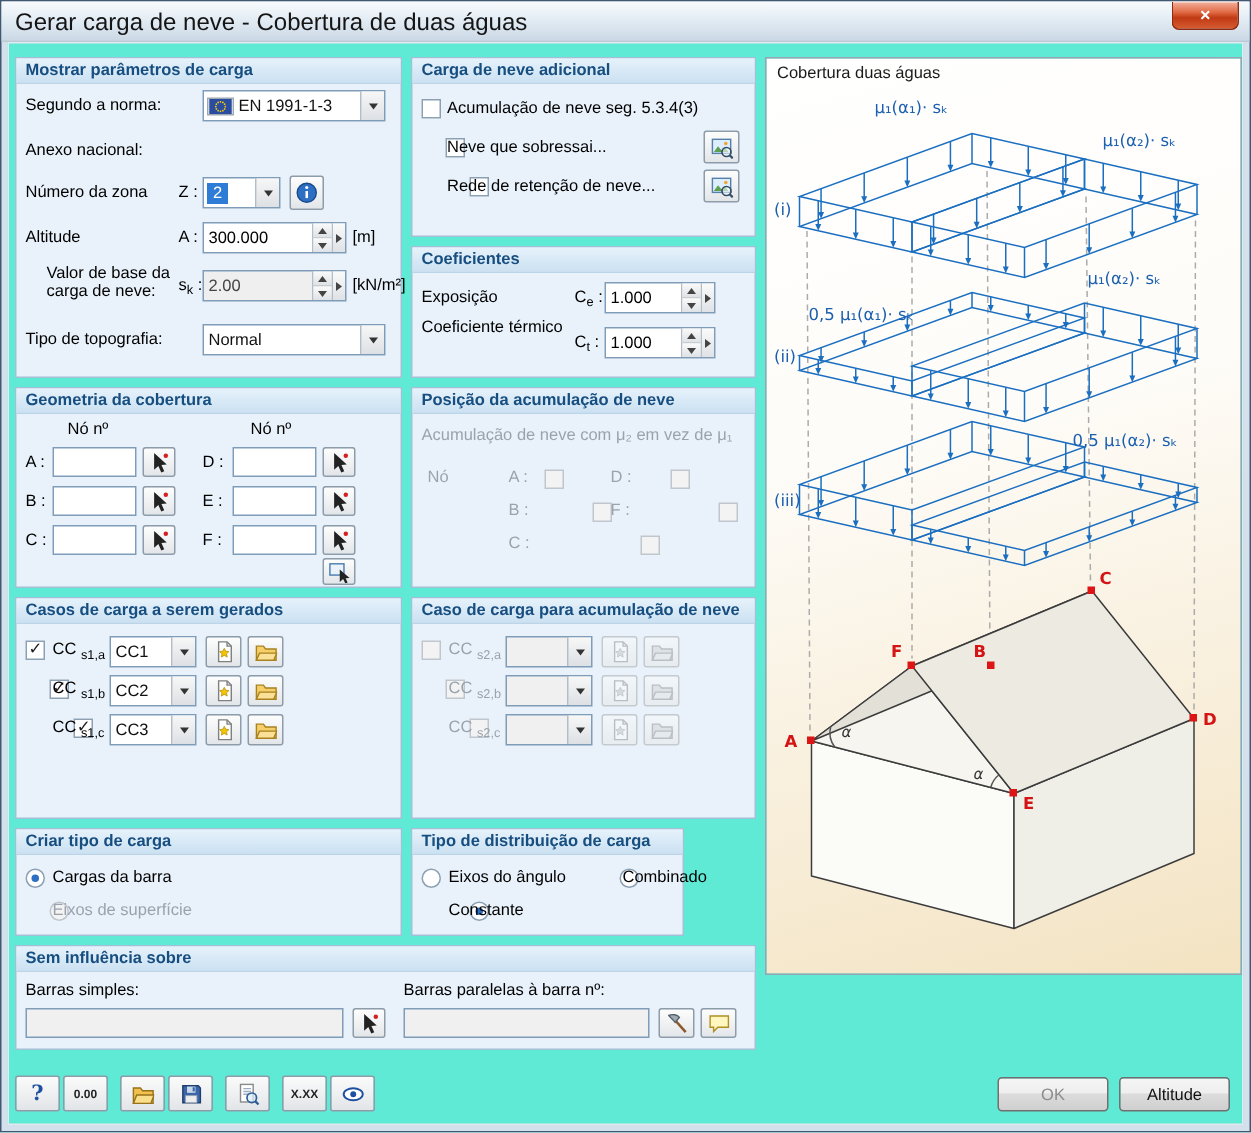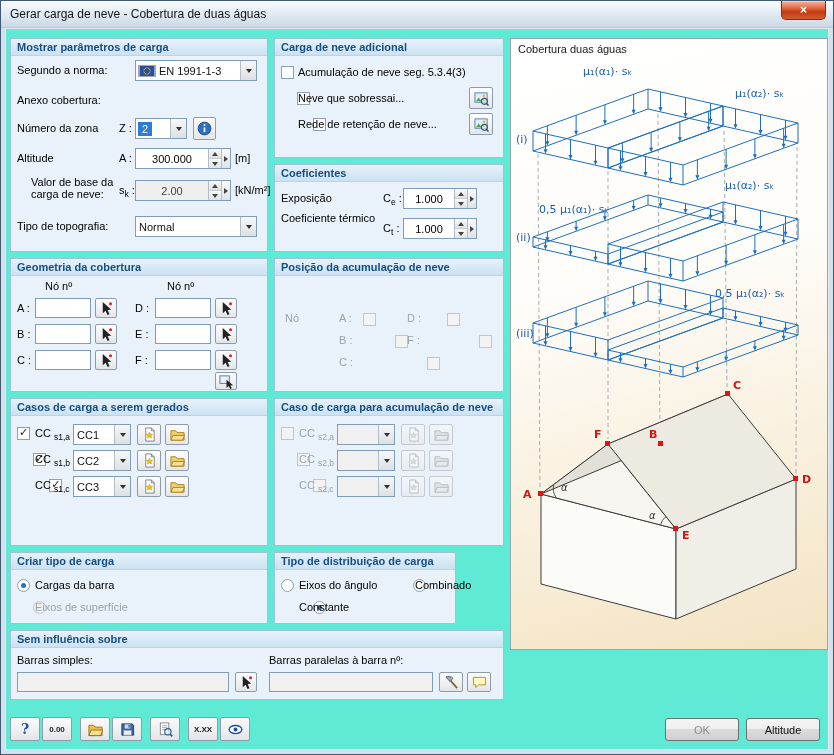--- a/index.html
+++ b/index.html
@@ -2,21 +2,21 @@
 <html><head>
 <meta charset="utf-8">
 <style>
   * { box-sizing: border-box; margin: 0; padding: 0; }
   html,body { width:834px; height:755px; }
   body { font-family:"Liberation Sans","DejaVu Sans",sans-serif; font-size:11px; color:#111; background:#fff; }
 
   .win { position:relative; width:834px; height:755px; background:#D4E0EC; border:1px solid #415870; }
   .titlebar { position:absolute; top:0; left:0; right:0; height:27px;
     background:linear-gradient(#F8FBFD,#DFE9F2 55%,#CBD8E5); border-bottom:1px solid #BCC9D6; }
-  .title { position:absolute; left:9px; top:6px; font-size:12px; color:#151515; }
+  .title { position:absolute; left:9px; top:6px; font-size:16px; color:#151515; }
   .closebtn { position:absolute; top:0; right:7px; width:45px; height:19px; cursor:default;
     background:linear-gradient(#F4B3A1,#E06A43 40%,#C13A14 60%,#D55B30);
     border:1px solid #8D2A0F; border-top:none; border-radius:0 0 5px 5px;
     color:#fff; font-weight:bold; font-size:12px; display:flex; align-items:center; justify-content:center;
     box-shadow:inset 0 1px 0 rgba(255,255,255,.45); }
   .client { position:absolute; left:4px; right:4px; top:27px; bottom:4px; background:#5eead4; border:1px solid #E3E9EF; }
 
   .sec { position:absolute; border:1px solid #A4C0D8; background:#E9F2FA; }
   .sec .hd { height:17px; padding:2px 6px; font-weight:bold; color:#174E80;
     background:linear-gradient(#E6F2FB,#CBE1F2); border-bottom:1px solid #BBD4E8; white-space:nowrap; overflow:hidden; }
@@ -35,21 +35,21 @@
   .combo .ctext.hl { background:#2E7CD6; color:#fff; flex:0 0 auto; padding:1px 4px; margin-left:2px; }
   .combo .cspace { flex:1; }
   .combo .cbtn { width:16px; align-self:stretch; border-left:1px solid #B3BDC7;
     background:linear-gradient(#F7F7F7,#DDE0E4); display:flex; align-items:center; justify-content:center; }
   .combo.dis { background:#F0F0F0; }
   .tri-dn { width:0; height:0; border:3.5px solid transparent; border-top:4px solid #333; margin-top:4px; }
   .combo.dis .tri-dn { border-top-color:#9AA. }
   .flag { width:18px; height:12px; margin-left:2px; flex:0 0 auto; border:1px solid #9DA8B2; }
 
   .spin { display:flex; height:21px; border:1px solid #7F9DB9; background:#fff; }
-  .spin .sp-in { flex:1; min-width:0; border:0; outline:none; background:transparent; font:11px "Liberation Sans",sans-serif; padding:2px 3px; text-align:center; }
+  .spin .sp-in { flex:1; min-width:0; border:0; outline:none; background:transparent; font:11px "Liberation Sans",sans-serif; padding:2px 3px; text-align:left; }
   .spin .ud { width:13px; display:flex; flex-direction:column; border-left:1px solid #B3BDC7; }
   .spin .ud i { flex:1; position:relative; background:linear-gradient(#FAFAFA,#DFE2E6); border-bottom:1px solid #C8CDD2; }
   .spin .ud i:last-child { border-bottom:none; }
   .spin .ud i.u::after { content:""; position:absolute; left:3px; top:3px; border:3px solid transparent; border-bottom:4px solid #444; border-top:none; }
   .spin .ud i.d::after { content:""; position:absolute; left:3px; top:3px; border:3px solid transparent; border-top:4px solid #444; border-bottom:none; }
   .spin .sd { width:9px; border-left:1px solid #B3BDC7; background:linear-gradient(#FAFAFA,#DFE2E6); display:flex; align-items:center; justify-content:center; }
   .spin .sd i { width:0; height:0; border:3px solid transparent; border-left:4px solid #444; margin-left:3px; }
   .spin.dis { background:#EFEFEF; }
   .spin.dis .sp-in { color:#444; }
 
@@ -179,21 +179,21 @@
                 <circle cx="5.7" cy="4.1" r="0.7"></circle>
                 <circle cx="7.1" cy="2.7" r="0.7"></circle>
               </g>
             </svg>
           <span class="ctext">EN 1991-1-3</span>
           <span class="cbtn">
               <i class="tri-dn"></i>
             </span>
         </div>
 
-        <span class="lab abs" style="left:6px;top:38px">Anexo cobertura:</span>
+        <span class="lab abs" style="left:6px;top:38px">Anexo nacional:</span>
 
         <span class="lab abs" style="left:6px;top:66px">Número da zona</span>
         <span class="lab abs" style="left:108px;top:66px">Z :</span>
         <div class="combo abs" style="left:124px;top:62px;width:52px">
           <span class="ctext hl">2</span>
           <span class="cspace"></span>
           <span class="cbtn">
               <i class="tri-dn"></i>
             </span>
         </div>
@@ -449,20 +449,21 @@
           <span class="sd">
               <i></i>
             </span>
         </div>
       </div>
     </div>
 
     <div class="sec" style="left:268px;top:229px;width:230px;height:134px">
       <div class="hd">Posição da acumulação de neve</div>
       <div class="bd" style="height:115px">
+        <span class="lab dis-t abs" style="left:6px;top:8px;width:218px;white-space:normal">Acumulação de neve com μ₂ em vez de μ₁</span>
         <span class="lab dis-t abs" style="left:10px;top:36px">Nó</span>
 
         <span class="lab dis-t abs" style="left:64px;top:36px">A :</span>
         <span class="cb dis abs" style="left:88px;top:37px"></span>
         <span class="lab dis-t abs" style="left:132px;top:36px">D :</span>
         <span class="cb dis abs" style="left:156px;top:37px"></span>
 
         <span class="lab dis-t abs" style="left:64px;top:58px">B :</span>
         <span class="cb dis abs" style="left:88px;top:59px"></span>
         <span class="lab dis-t abs" style="left:132px;top:58px">F :</span>

